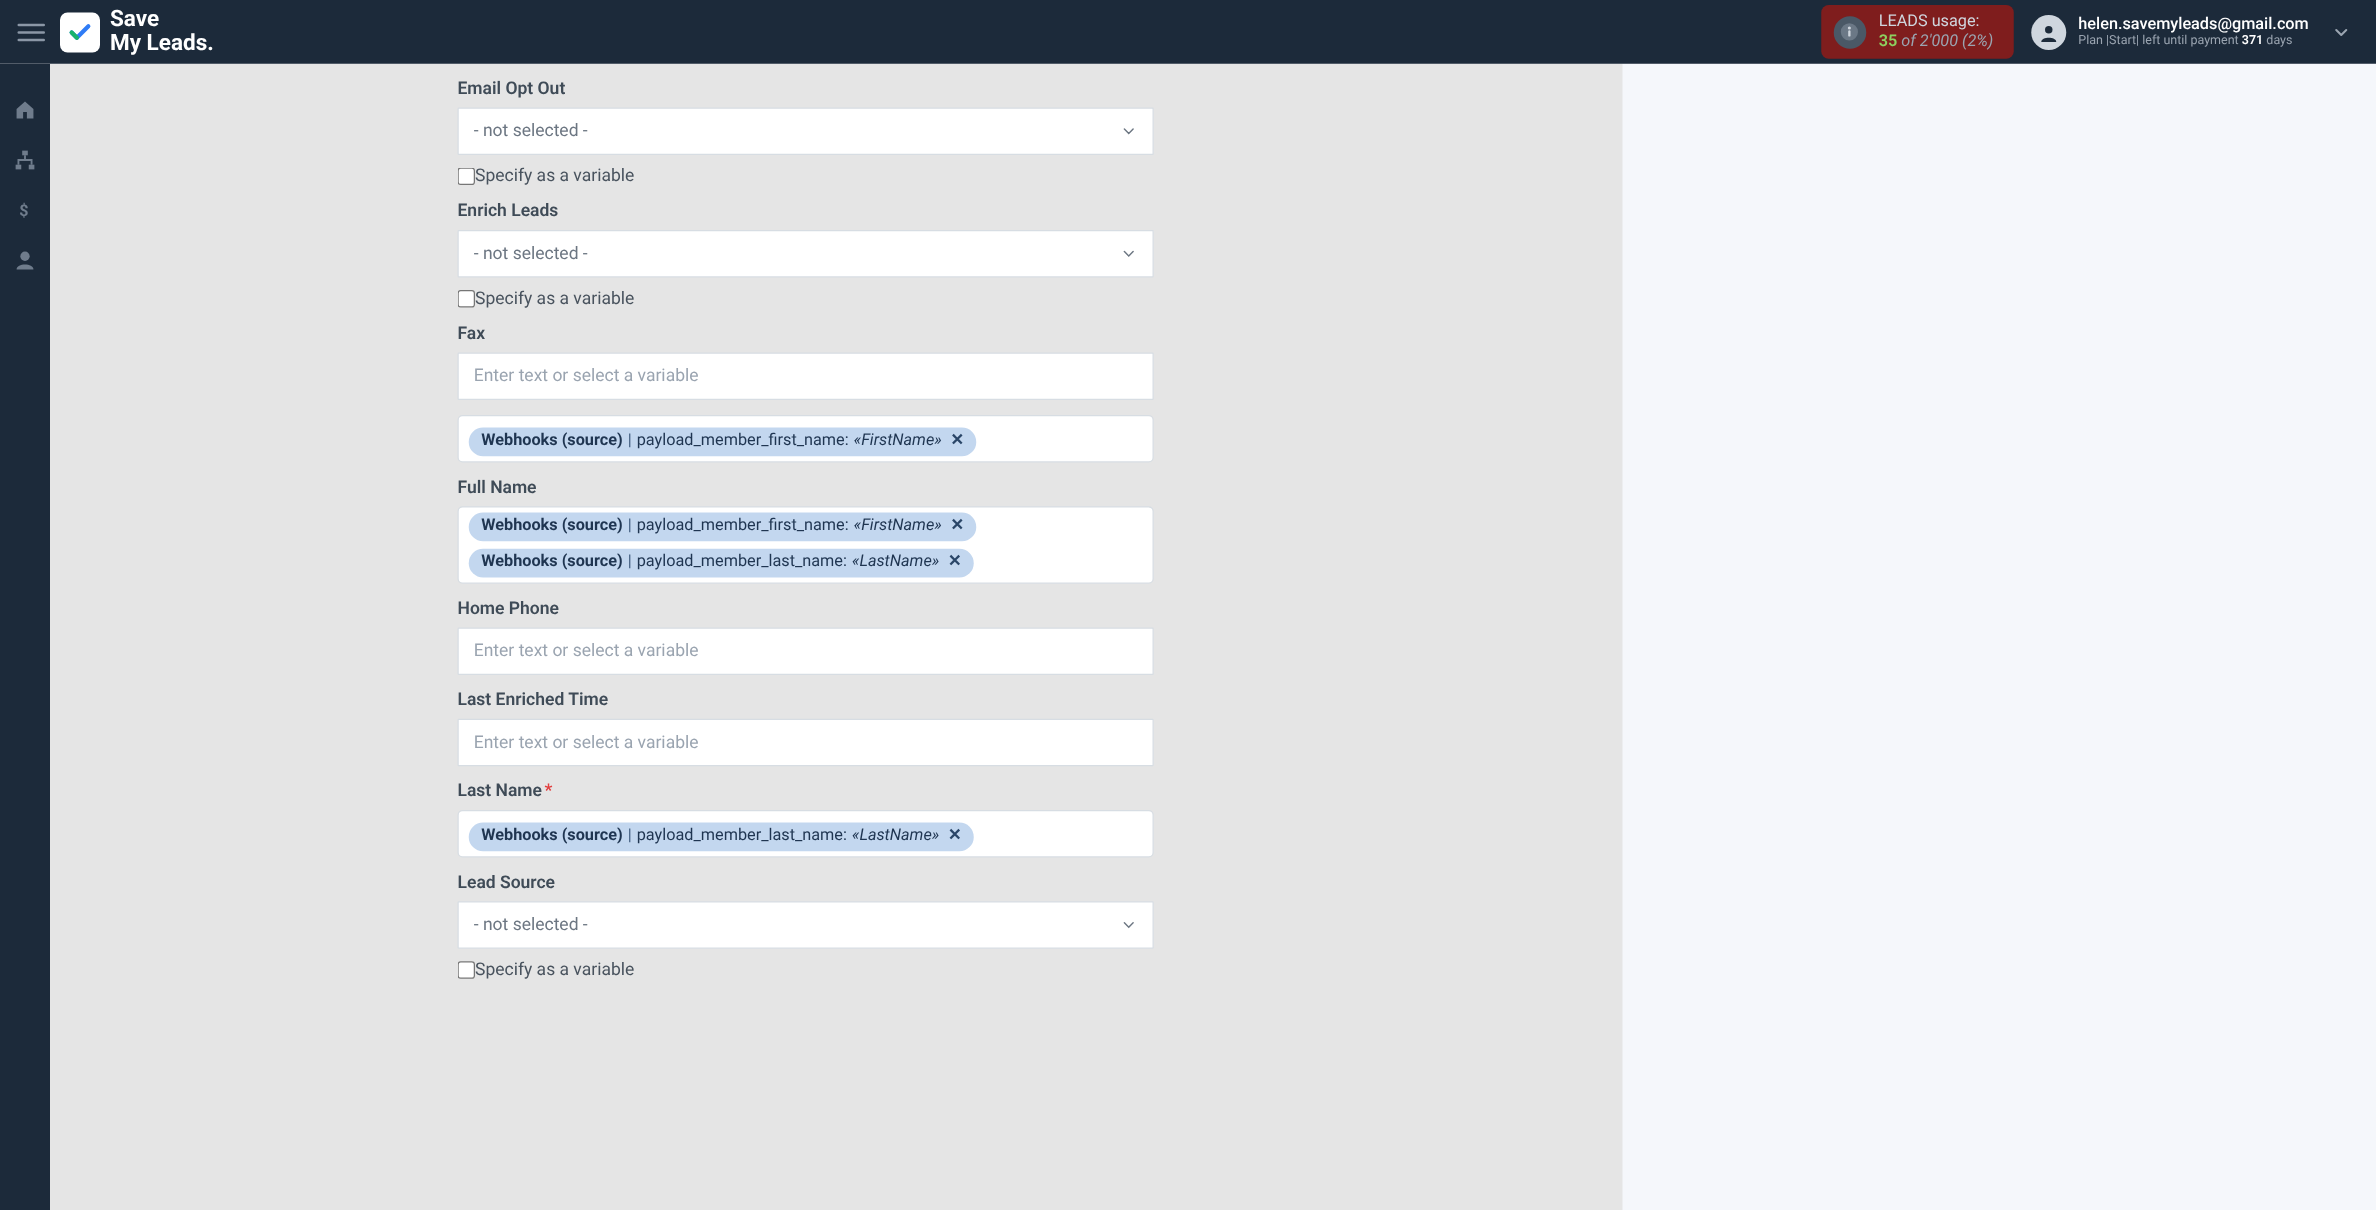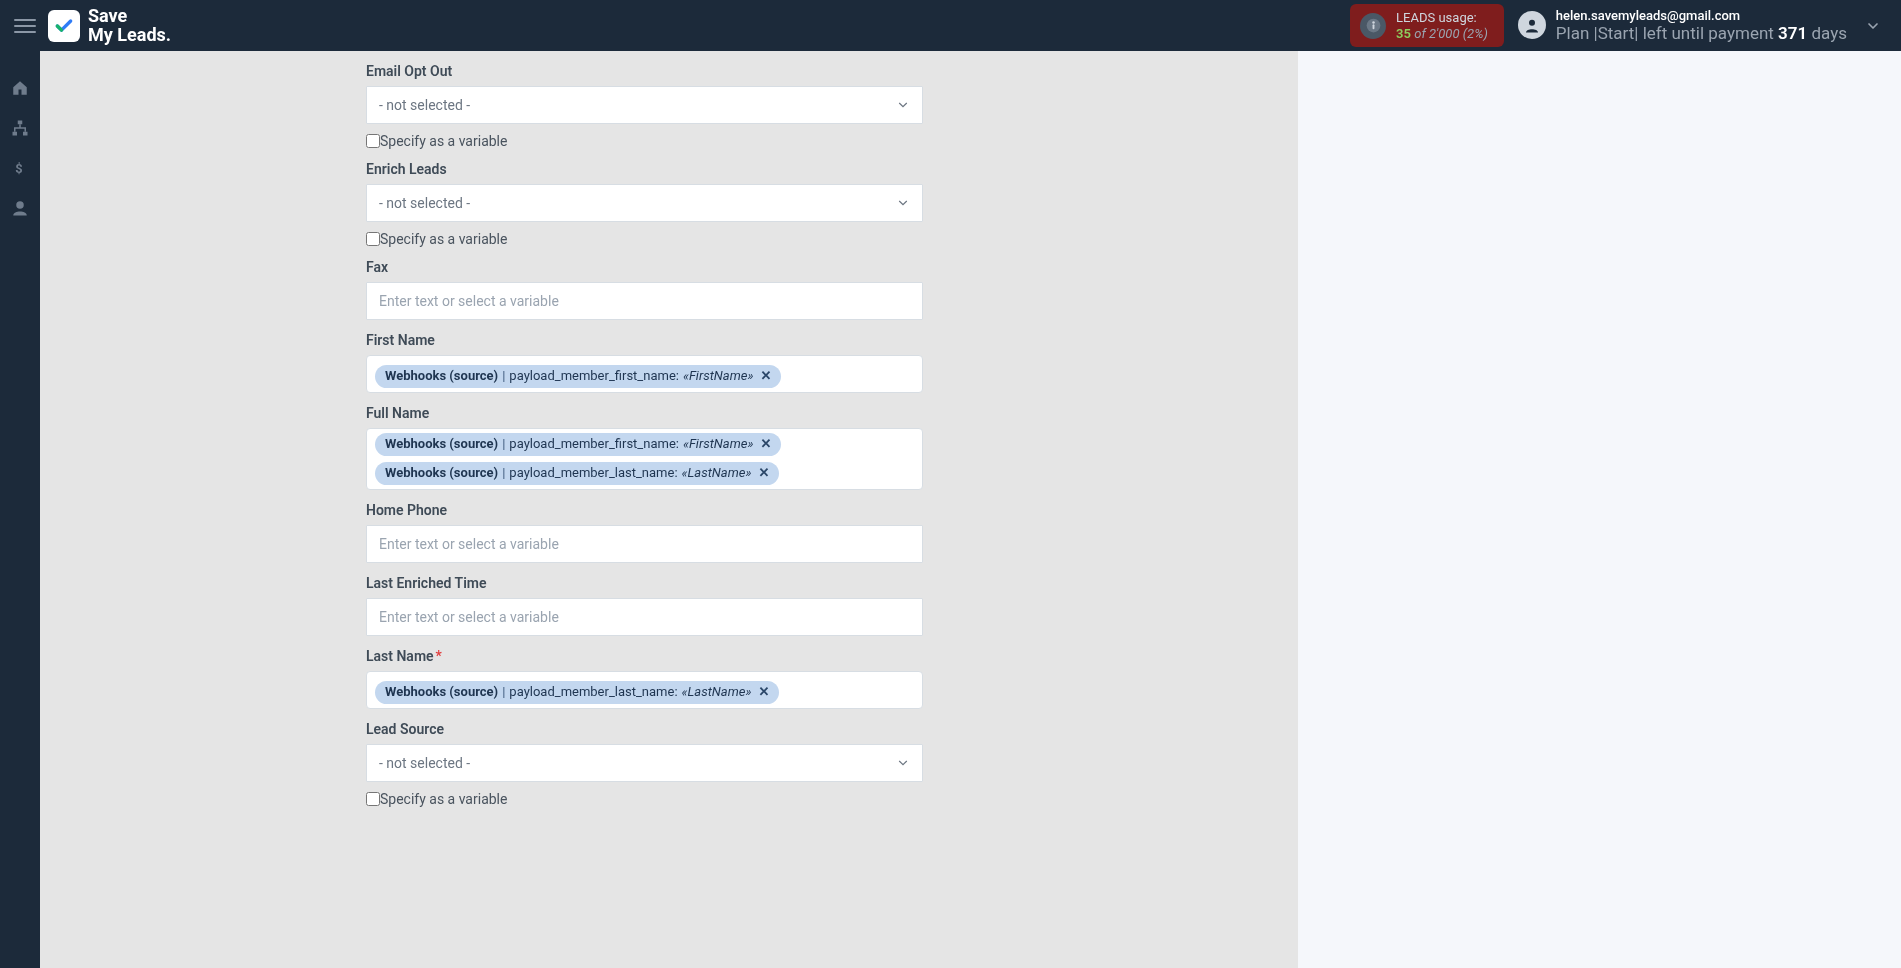--- a/index.html
+++ b/index.html
@@ -20,21 +20,21 @@
 .usage-icon { width: 26px; height: 26px; border-radius: 50%; background: #4a5866; display: flex; align-items: center; justify-content: center; color: #cfd6de; }
 .usage-text { font-size: 13px; line-height: 1.2; color: #cfd6de; }
 .usage-text .count { color: #8dd05f; font-weight: 600; }
 .usage-text .of { font-style: italic; color: #9aa4b0; margin-top: 33px; }
 .usage-text .pct { font-style: italic; color: #9aa4b0; }
 
 .account { display: flex; align-items: center; gap: 10px; margin-right: 12px; }
 .account-avatar { width: 28px; height: 28px; border-radius: 50%; background: #cfd6de; display: flex; align-items: center; justify-content: center; color: #1c2a3a; }
 .account-text { font-size: 13px; line-height: 1.2; }
 .account-text .email { color: #fff; font-weight: 500; }
-.account-text .plan { color: #9aa4b0; font-size: 17px; }
+.account-text .plan { color: #9aa4b0; font-size: 10px; }
 .account-text .plan b { color: #fff; font-weight: 600; }
 
 .caret { color: #9aa4b0; cursor: pointer; padding: 6px; }
 
 .sidebar { position: fixed; left: 0; top: 51px; bottom: 0; width: 40px; background: #1c2a3a; display: flex; flex-direction: column; align-items: center; padding-top: 26px; gap: 18px; }
 .sidebar .nav-ico { width: 22px; height: 22px; display: flex; align-items: center; justify-content: center; color: #6f7c8c; cursor: pointer; }
 
 .page { margin-left: 40px; padding: 0; }
 .card { background: #e5e5e5; max-width: 1258px; margin: 0; padding: 12px 326px 28px 326px; min-height: calc(100vh - 51px); }
 
@@ -184,21 +184,20 @@
     </div>
 
     <div class="field">
       <div class="field-label">Fax</div>
       <div class="input">
         <span class="ph">Enter text or select a variable</span>
       </div>
     </div>
 
     <div class="field">
-      <div class="field-label">First Name</div>
       <div class="token-input">
         <span class="token">
           <span class="src">Webhooks (source)</span>
           <span class="sep">|</span>
           <span>payload_member_first_name:</span>
           <span class="val">«FirstName»</span>
           <span class="rm">✕</span>
         </span>
       </div>
     </div>

